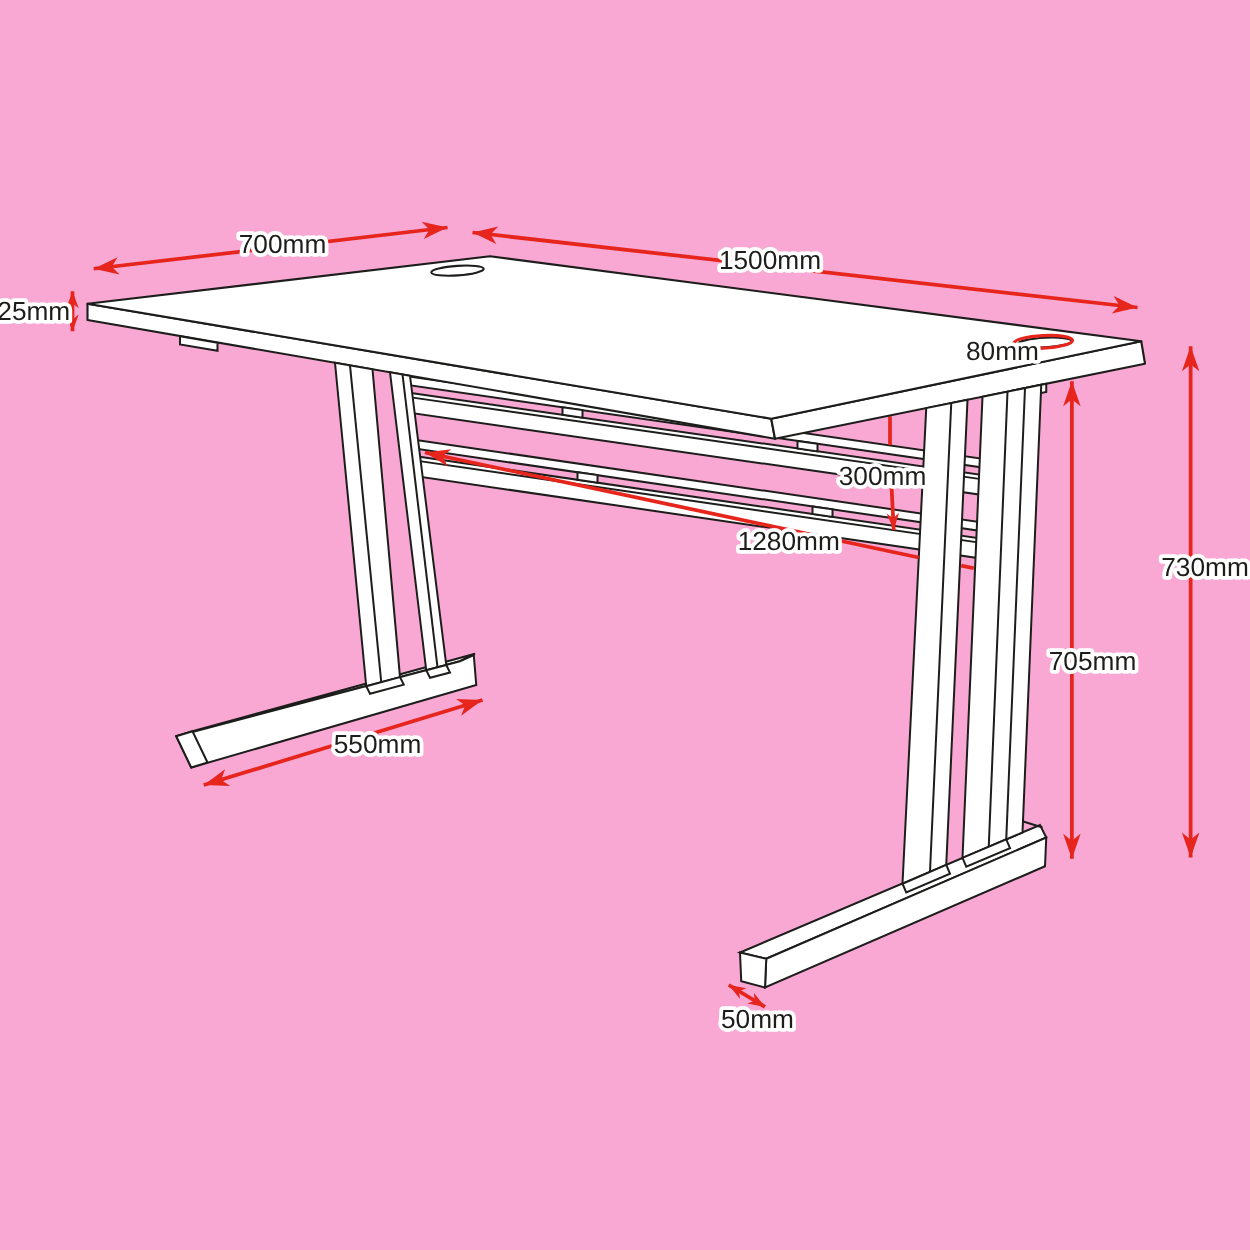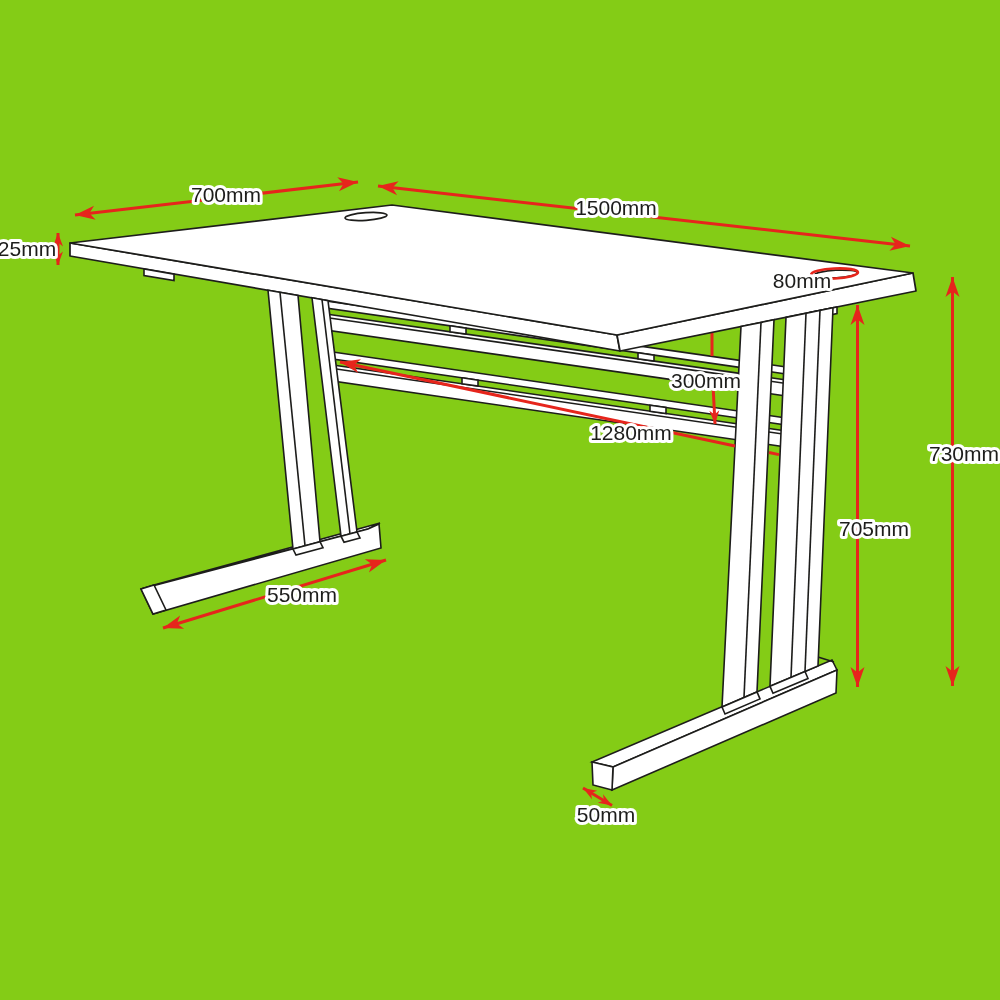--- a/index.html
+++ b/index.html
@@ -1,16 +1,16 @@
 <!DOCTYPE html>
 <html><head>
 <meta charset="utf-8">
 <style>
   html,body{margin:0;padding:0;background:#fff;}
-  #stage{width:1000px;height:1000px;position:relative;background:#84cc16;}
+  #stage{width:1000px;height:1000px;position:relative;background:#f9a8d4;}
   svg{display:block;}
   text{font-family:"Liberation Sans",sans-serif;font-size:21px;fill:#1d1d1b;
        paint-order:stroke;stroke:#ffffff;stroke-width:6px;stroke-linejoin:round;
        text-anchor:middle;}
 </style>
 </head>
 <body>
 
 <div id="stage">
 <svg width="1000" height="1000" viewBox="0 0 1000 1000">

